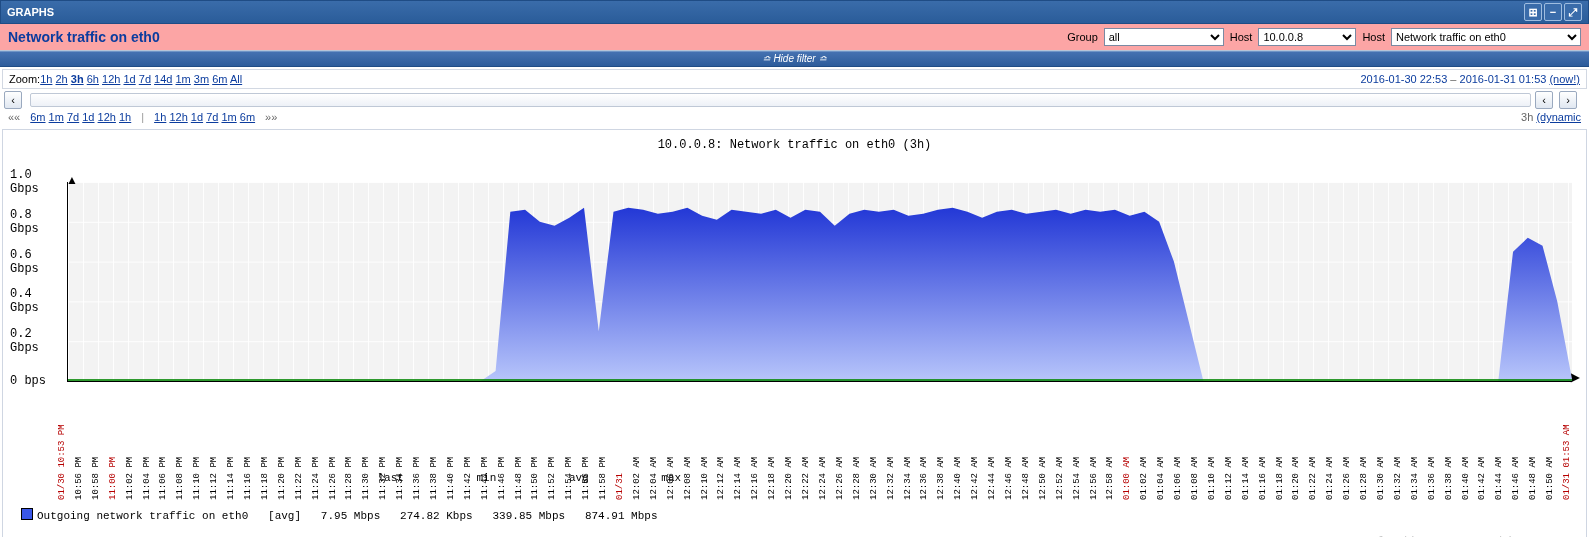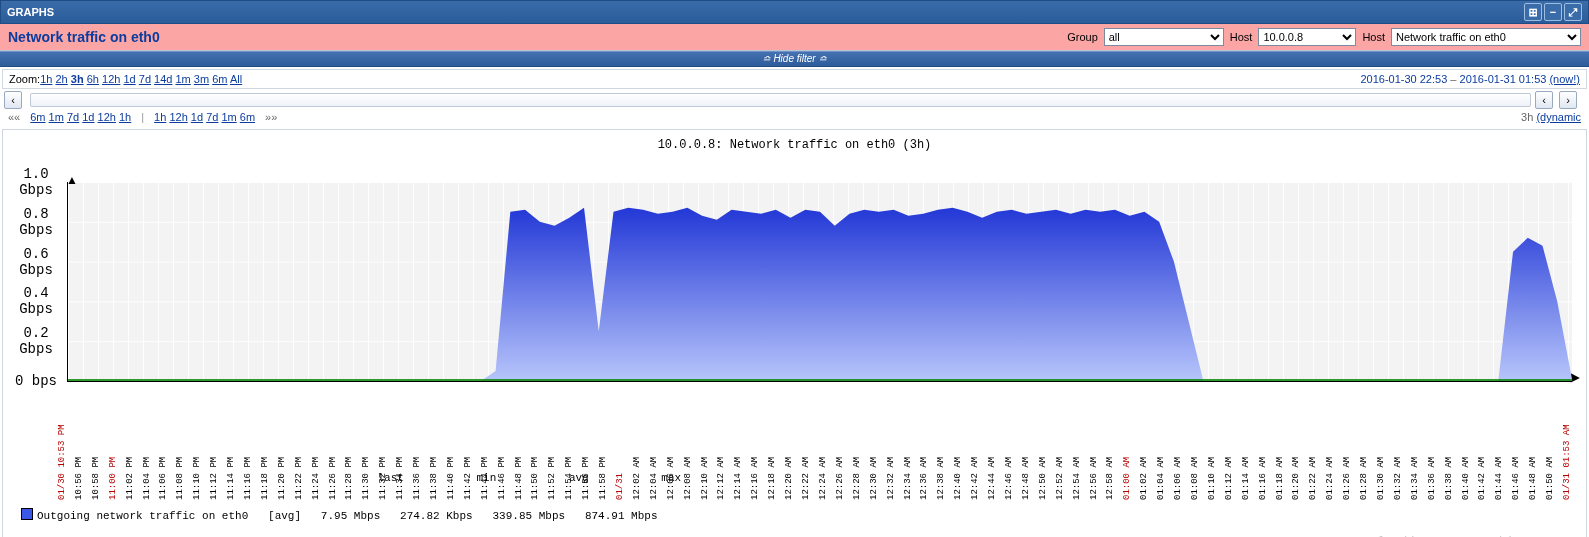--- a/index.html
+++ b/index.html
@@ -26,21 +26,21 @@
   .bf-right { margin-left:auto; color:#666; }
   .chart-wrap { margin:2px; border:1px solid #cfd6e2; padding:8px 6px 6px 6px; }
   .chart-title { text-align:center; font-family: "Courier New", monospace; font-size:12px; margin-bottom:20px; }
   .chart { position:relative; height:270px; margin-left:58px; margin-right:8px; }
   .plot { position:absolute; left:0; right:0; top:10px; bottom:60px; background:#f3f3f3; border-left:1px solid #000; border-bottom:1px solid #000;
       background-image:
         linear-gradient(to right, rgba(255,255,255,0.9) 1px, transparent 1px),
         linear-gradient(to bottom, rgba(255,255,255,0.9) 1px, transparent 1px);
       background-size: 15px 100%, 100% 20%;
   }
-  .ytick { position:absolute; left:-58px; width:52px; text-align:center; font-family:"Courier New",monospace; font-size:14px; color:#000; transform:translateY(-50%); }
+  .ytick { position:absolute; left:-58px; width:52px; text-align:left; font-family:"Courier New",monospace; font-size:12px; color:#000; transform:translateY(-50%); }
   .yarrow { position:absolute; left:-2px; top:-8px; color:#000; font-size:12px; line-height:1; }
   .xarrow { position:absolute; right:-8px; bottom:-2px; color:#000; font-size:12px; line-height:1; }
   .xlabels { position:absolute; left:0; right:0; bottom:0; height:60px; }
   .xlabel { position:absolute; bottom:0; transform-origin: left bottom; transform: rotate(-90deg) translateX(-58px); font-family:"Courier New",monospace; font-size:9px; color:#000; white-space:nowrap; }
   .xlabel.red { color:#b60000; }
   .legend { margin-top:6px; font-family:"Courier New",monospace; font-size:11px; padding-left:12px; white-space:pre; }
   .swatch { display:inline-block; width:10px; height:10px; border:1px solid #000; margin-right:4px; vertical-align:-1px; }
   .footer-note { font-family:"Courier New",monospace; font-size:9px; color:#bbb; text-align:right; margin-top:-10px; padding-right:8px; }
   .incoming-line { position:absolute; left:0; right:0; height:2px; background:#0a8a0a; bottom:0; opacity:0.85; }
 </style>

